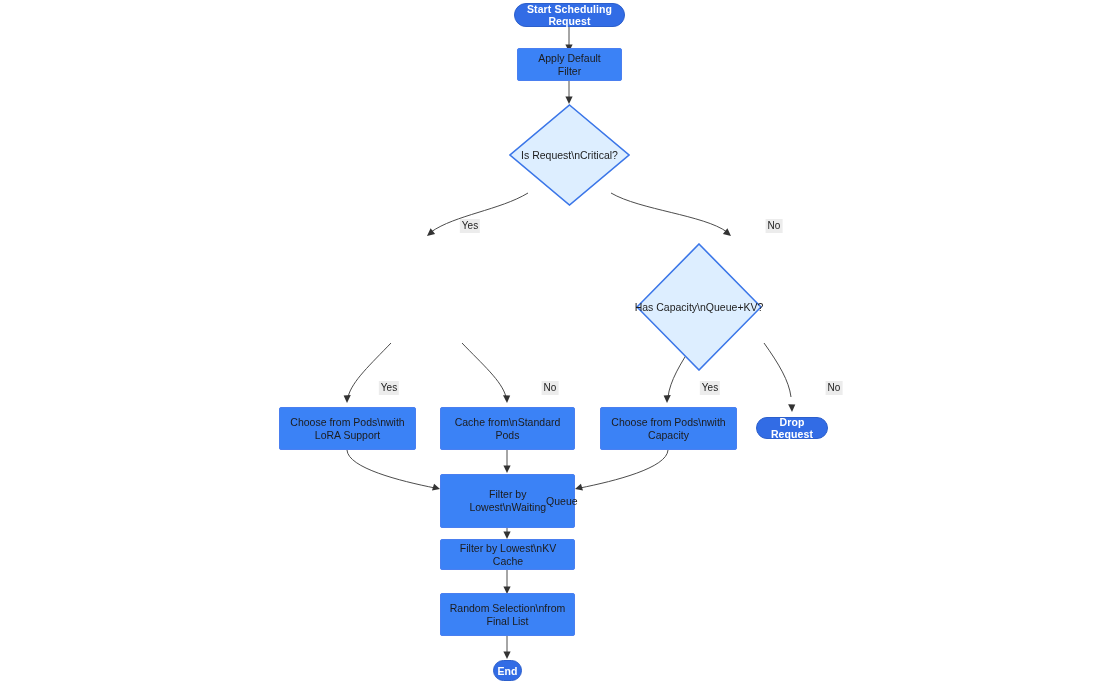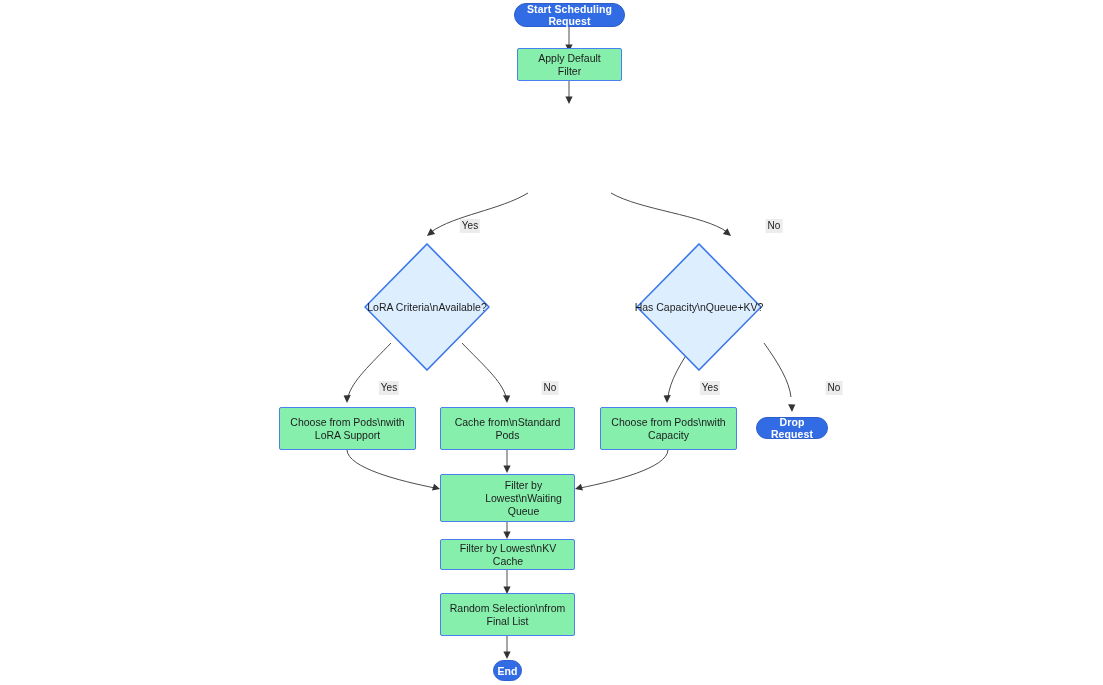--- a/index.html
+++ b/index.html
@@ -40,21 +40,21 @@
     border: 1px solid #2c5fcc;
     border-radius: 40px;
     color: #ffffff;
     font-size: 10.5px;
     font-weight: bold;
     letter-spacing: 0.1px;
     padding: 0 10px;
   }
   
   .node-process {
-    background: #86efac;
+    background: #3b82f6;
     border: 1.4px solid #4a7ff0;
     border-radius: 2px;
     color: #1c1c1c;
     font-size: 10.5px;
     line-height: 13px;
     padding: 0 8px;
   }
   
   .node-decision {
     background: transparent;
@@ -144,27 +144,27 @@
   </svg>
 
   <div class="node node-terminal" style="left:514px; top:3px; width:111px; height:24px;">
     <span>Start Scheduling Request</span>
   </div>
 
   <div class="node node-process" style="left:517px; top:48px; width:105px; height:33px;">
     <span>Apply Default Filter</span>
   </div>
 
-
-  <div class="node node-decision" style="left:364px; top:243px; width:126px; height:128px;">
-    <svg class="diamond-shape" viewBox="0 0 126 128" preserveAspectRatio="none">
-      <polygon points="63,1 125,64 63,127 1,64" fill="#ddeeff" stroke="#3b76e8" stroke-width="1.6"></polygon>
+  <div class="node node-decision" style="left:509px; top:104px; width:121px; height:102px;">
+    <svg class="diamond-shape" viewBox="0 0 121 102" preserveAspectRatio="none">
+      <polygon points="60.5,1 120,51 60.5,101 1,51" fill="#ddeeff" stroke="#3b76e8" stroke-width="1.6"></polygon>
     </svg>
-    <span class="diamond-label">LoRA Criteria\nAvailable?</span>
-  </div>
+    <span class="diamond-label">Is Request\nCritical?</span>
+  </div>
+
 
   <div class="node node-decision" style="left:636px; top:243px; width:126px; height:128px;">
     <svg class="diamond-shape" viewBox="0 0 126 128" preserveAspectRatio="none">
       <polygon points="63,1 125,64 63,127 1,64" fill="#ddeeff" stroke="#3b76e8" stroke-width="1.6"></polygon>
     </svg>
     <span class="diamond-label">Has Capacity\nQueue+KV?</span>
   </div>
 
   <div class="node node-process" style="left:279px; top:407px; width:137px; height:43px; flex-direction:column;">
     <span>Choose from Pods\nwith</span>
@@ -178,21 +178,21 @@
 
   <div class="node node-process" style="left:600px; top:407px; width:137px; height:43px; flex-direction:column;">
     <span>Choose from Pods\nwith</span>
     <span>Capacity</span>
   </div>
 
   <div class="node node-terminal" style="left:756px; top:417px; width:72px; height:22px;">
     <span>Drop Request</span>
   </div>
 
-  <div class="node node-process" style="left:440px; top:474px; width:135px; height:48px; flex-direction:column;padding-left:40px;">
+  <div class="node node-process" style="left:440px; top:474px; width:135px; height:54px; flex-direction:row;padding-left:40px;">
     <span>Filter by Lowest\nWaiting</span>
     <span>Queue</span>
   </div>
 
   <div class="node node-process" style="left:440px; top:539px; width:135px; height:31px;padding-left:9px;">
     <span>Filter by Lowest\nKV Cache</span>
   </div>
 
   <div class="node node-process" style="left:440px; top:593px; width:135px; height:43px; flex-direction:column;">
     <span>Random Selection\nfrom</span>

